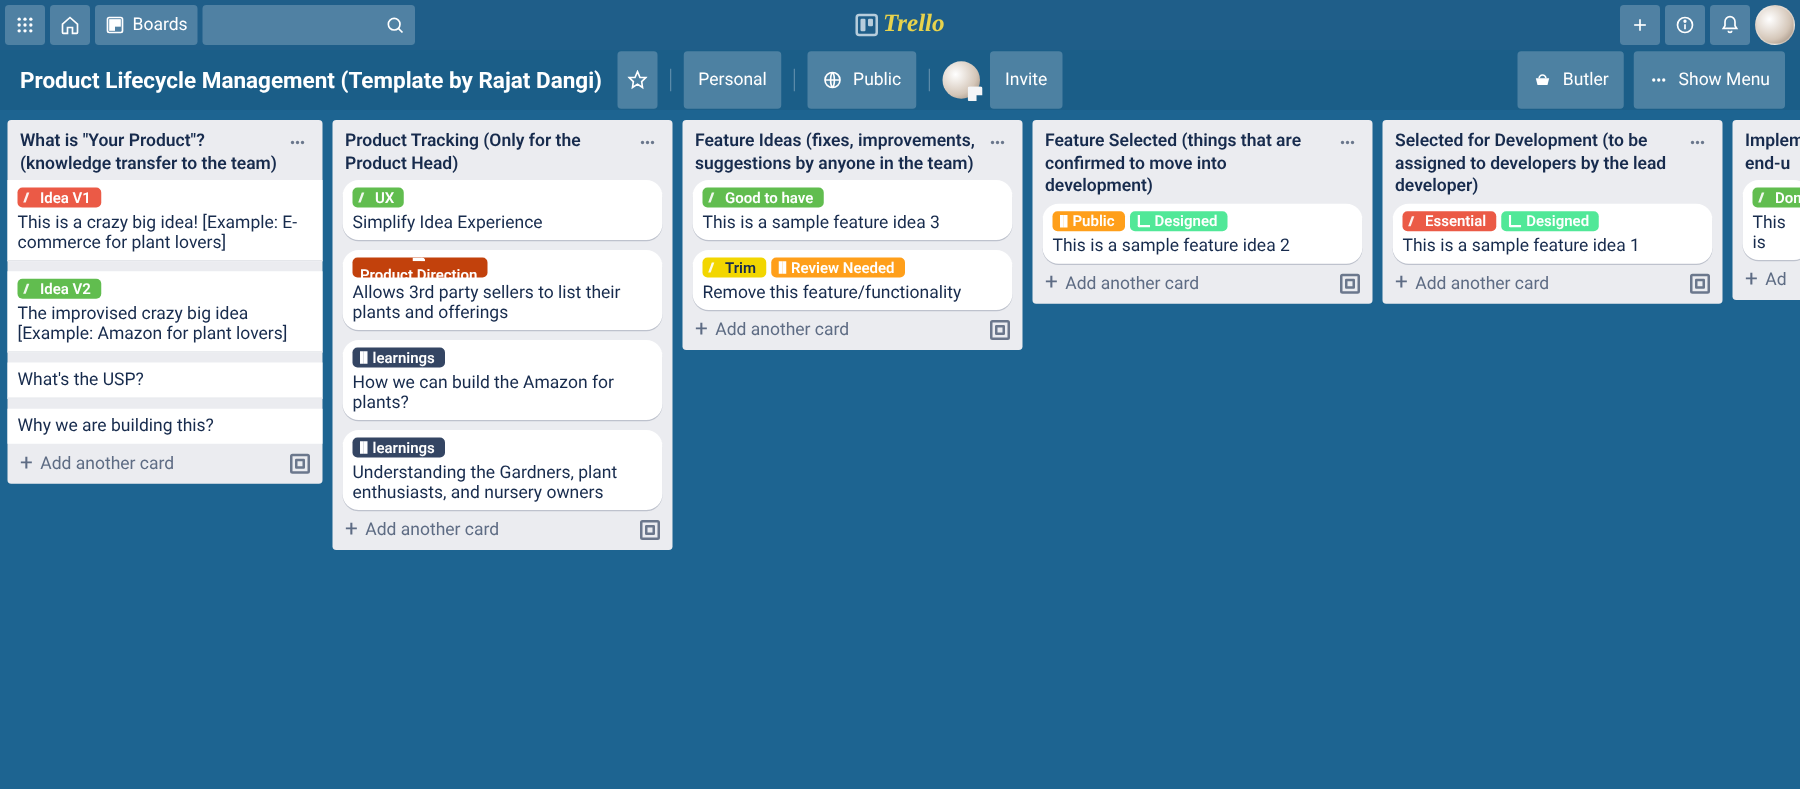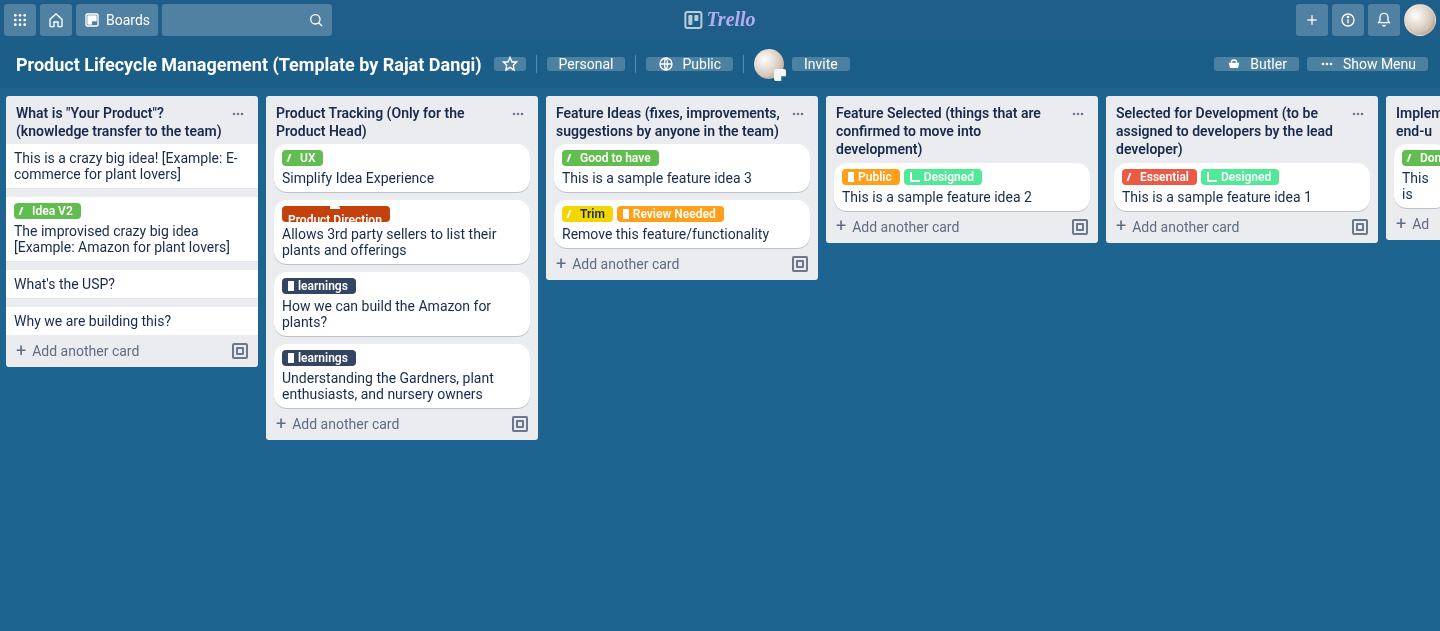--- a/index.html
+++ b/index.html
@@ -45,21 +45,21 @@
   display: flex;
   align-items: center;
   justify-content: flex-end;
   padding: 0 8px;
 }
 .logo {
   position: absolute;
   left: 50%;
   top: 8px;
   transform: translateX(-50%);
-  color: #c4b5fd;
+  color: #fde047;
   display: flex;
   align-items: center;
   gap: 4px;
   font-style: italic;
   font-weight: 700;
   font-size: 20px;
   font-family: "Segoe Script", "Brush Script MT", cursive;
   opacity: 0.9;
 }
 .logo .board-mark {
@@ -89,21 +89,21 @@
   gap: 8px;
   background: rgba(0,0,0,0.06);
 }
 .board-title {
   color: #ffffff;
   font-size: 18px;
   font-weight: 700;
   padding: 2px 4px;
 }
 .bbtn {
-  height: 14px;
+  height: 46px;
   background: rgba(255,255,255,0.22);
   border-radius: 3px;
   color: #fff;
   display: inline-flex;
   align-items: center;
   padding: 0 12px;
   font-size: 14px;
   gap: 8px;
   cursor: pointer;
 }
@@ -343,20 +343,26 @@
       <div class="list-header">
         <div class="list-title">What is "Your Product"? (knowledge transfer to the team)</div>
         <div class="list-menu"><svg class="icon-svg" viewBox="0 0 24 24" fill="#6b778c">
             <circle cx="6" cy="12" r="2"></circle>
             <circle cx="12" cy="12" r="2"></circle>
             <circle cx="18" cy="12" r="2"></circle>
           </svg></div>
       </div>
       <div class="cards">
         <div class="card">
+          <div class="labels">
+            <span class="label red">
+              <span class="stripe"></span>
+              <span>Idea V1</span>
+            </span>
+          </div>
           <div>This is a crazy big idea! [Example: E-commerce for plant lovers]</div>
         </div>
         <div class="card">
           <div class="labels">
             <span class="label green">
               <span class="stripe"></span>
               <span>Idea V2</span>
             </span>
           </div>
           <div>The improvised crazy big idea [Example: Amazon for plant lovers]</div>

